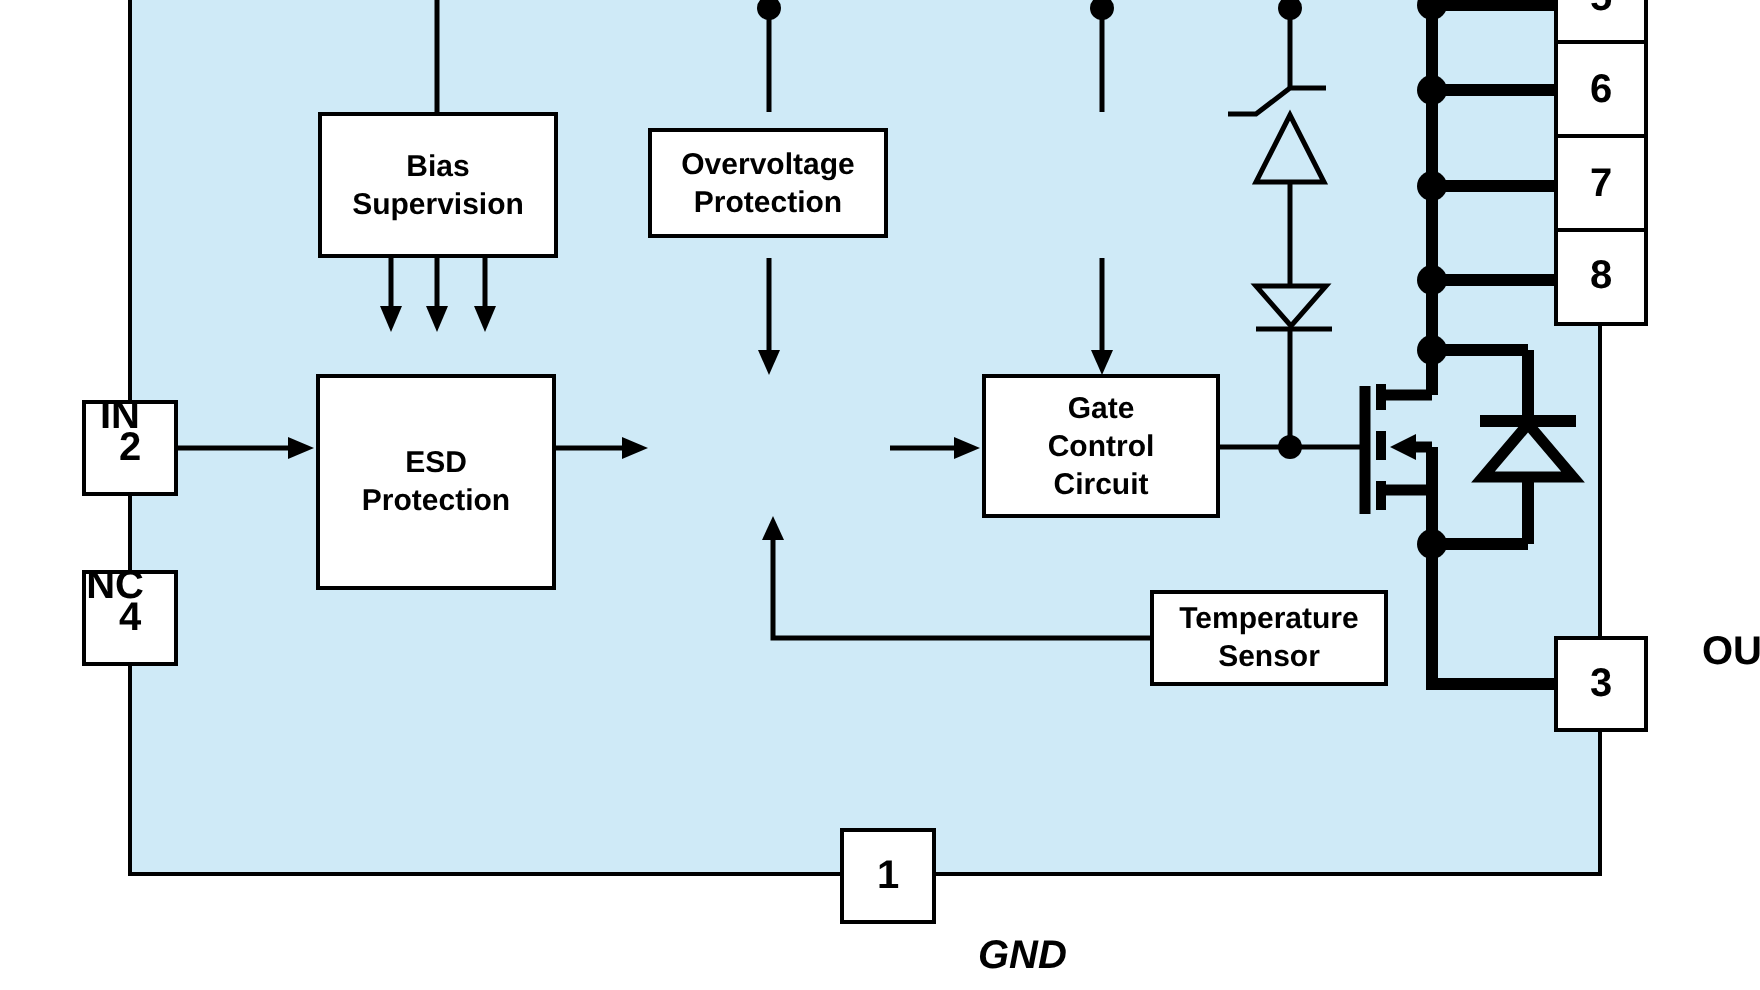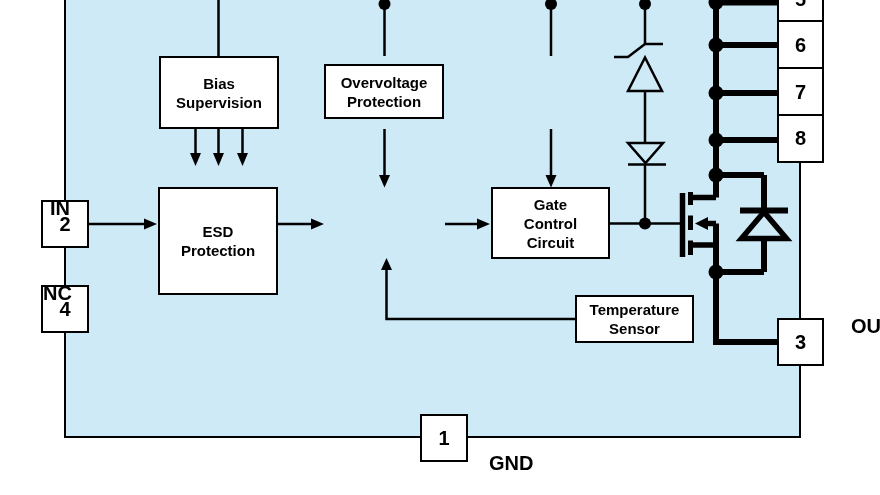--- a/index.html
+++ b/index.html
@@ -48,21 +48,21 @@
   #pin1{left:420px; top:414px; width:48px; height:48px;}
   #pin3{left:777px; top:318px; width:47px; height:48px;}
   #pin5{left:777px; top:-25px; width:47px; height:48px;}
   #pin6{left:777px; top:20px;  width:47px; height:50px;}
   #pin7{left:777px; top:67px;  width:47px; height:50px;}
   #pin8{left:777px; top:114px; width:47px; height:49px;}
   
   #lbl-in {left:2px;   top:197px; width:28px; text-align:right;}
   #lbl-nc {left:0px;   top:282px; width:32px; text-align:right;}
   #lbl-out{left:811px; top:315px;}
-  #lbl-gnd{left:449px; top:452px;}
+  #lbl-gnd{left:449px; top:467px;font-style:italic;}
 </style>
 </head>
 <body>
 
 <div id="stage">
 
   <div class="chip"></div>
 
   <svg class="wires" viewBox="0 0 880 495" width="880" height="495">
 

